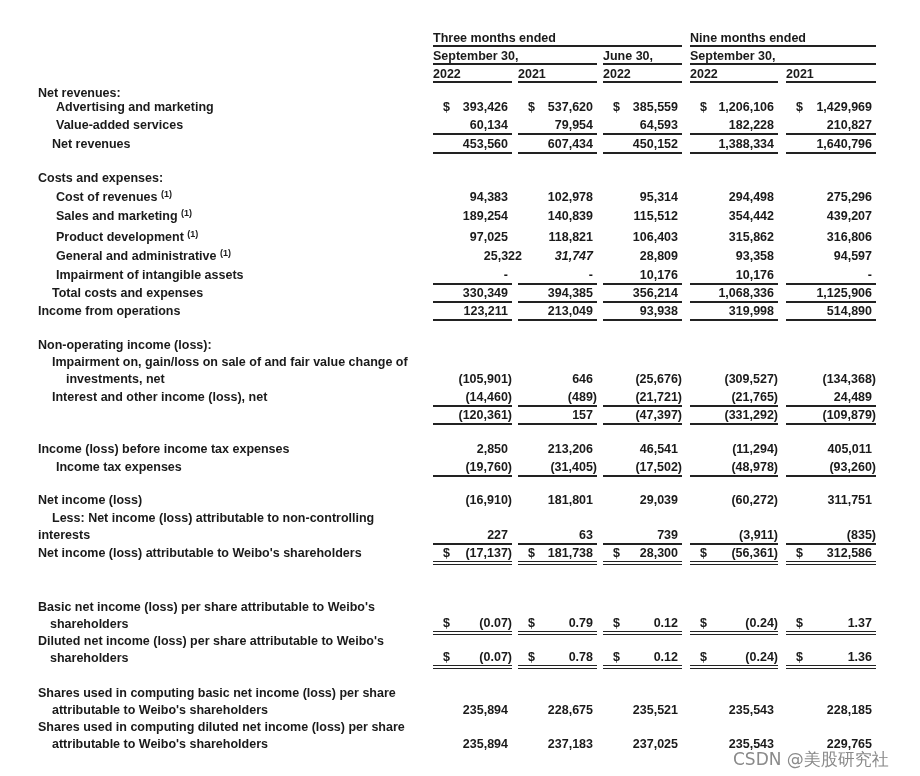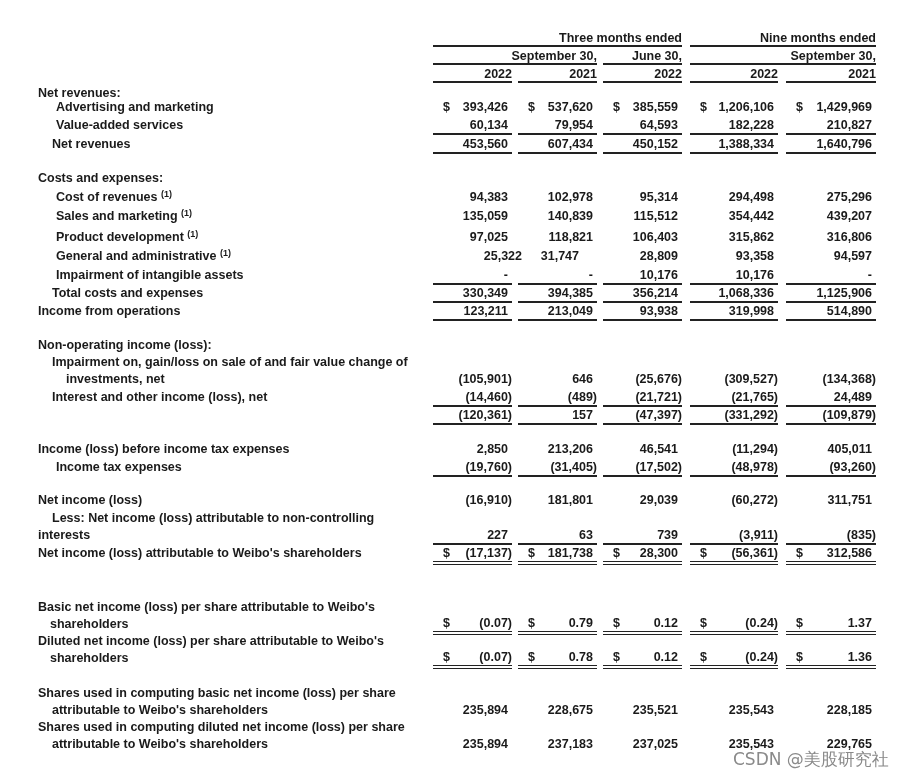--- a/index.html
+++ b/index.html
@@ -5,21 +5,21 @@
   html, body { margin: 0; padding: 0; background: #ffffff; }
   body {
     width: 920px; height: 776px; position: relative; overflow: hidden;
     font-family: "Liberation Sans", sans-serif; font-weight: bold;
     color: #1a1a1a; font-size: 12.5px;
   }
   .lbl { position: absolute; left: 38px; white-space: nowrap; line-height: 16px; }
   .in1 { left: 56px; }
   .in0b { left: 52px; }
   sup { font-size: 9px; vertical-align: 4px; line-height: 0; }
-  .hdr { position: absolute; text-align: right; line-height: 16px; }
+  .hdr { position: absolute; text-align: left; line-height: 16px; }
   .rule { position: absolute; height: 2px; background: #222; }
   .cell {
     position: absolute; line-height: 16px; text-align: right; white-space: nowrap;
     display: flex; justify-content: space-between;
   }
   .cell .cur { text-align: left; }
   .cell .val { margin-left: auto; }
   .ul { border-bottom: 2px solid #222; text-align: center; }
   .dul { border-bottom: 4px double #222; }
   .watermark {
@@ -151,21 +151,21 @@
     <div class="cell" style="left: 603px; top: 189px; width: 79px;">
       <span class="val" style="padding-right: 4px;">95,314</span>
     </div>
     <div class="cell" style="left: 690px; top: 189px; width: 88px;">
       <span class="val" style="padding-right: 4px;">294,498</span>
     </div>
     <div class="cell" style="left: 786px; top: 189px; width: 90px;">
       <span class="val" style="padding-right: 4px;">275,296</span>
     </div>
     <div class="cell" style="left: 433px; top: 208px; width: 79px;">
-      <span class="val" style="padding-right: 4px;">135,059</span>
+      <span class="val" style="padding-right: 4px;">189,254</span>
     </div>
     <div class="cell" style="left: 518px; top: 208px; width: 79px;">
       <span class="val" style="padding-right: 4px;">140,839</span>
     </div>
     <div class="cell" style="left: 603px; top: 208px; width: 79px;">
       <span class="val" style="padding-right: 4px;">115,512</span>
     </div>
     <div class="cell" style="left: 690px; top: 208px; width: 88px;">
       <span class="val" style="padding-right: 4px;">354,442</span>
     </div>
@@ -183,21 +183,21 @@
     </div>
     <div class="cell" style="left: 690px; top: 229px; width: 88px;">
       <span class="val" style="padding-right: 4px;">315,862</span>
     </div>
     <div class="cell" style="left: 786px; top: 229px; width: 90px; align-items: flex-end;">
       <span class="val" style="padding-right: 4px;">316,806</span>
     </div>
     <div class="cell" style="left: 447px; top: 248px; width: 79px;">
       <span class="val" style="padding-right: 4px;">25,322</span>
     </div>
-    <div class="cell" style="left: 504px; top: 248px; width: 79px;">
+    <div class="cell" style="left: 518px; top: 248px; width: 79px; font-style: italic;">
       <span class="val" style="padding-right: 4px;">31,747</span>
     </div>
     <div class="cell" style="left: 603px; top: 248px; width: 79px;">
       <span class="val" style="padding-right: 4px;">28,809</span>
     </div>
     <div class="cell" style="left: 690px; top: 248px; width: 88px;">
       <span class="val" style="padding-right: 4px;">93,358</span>
     </div>
     <div class="cell" style="left: 786px; top: 248px; width: 90px;">
       <span class="val" style="padding-right: 4px;">94,597</span>

